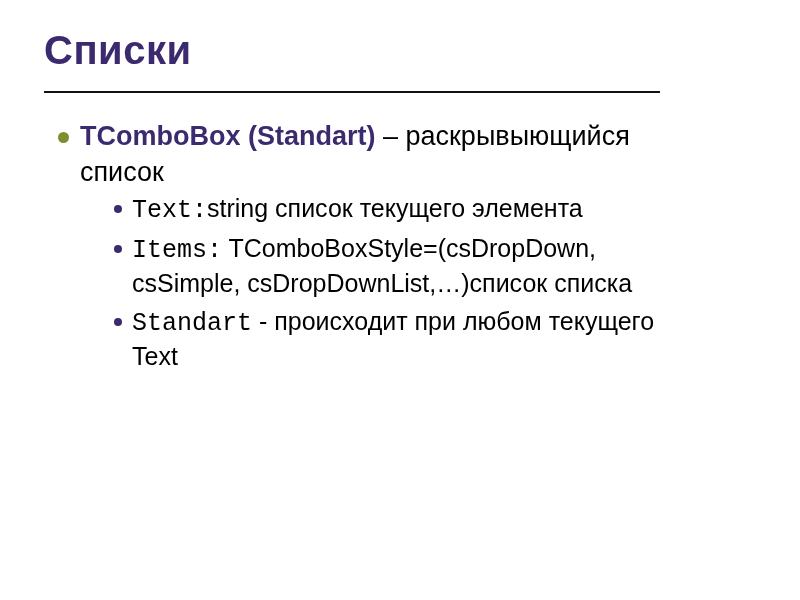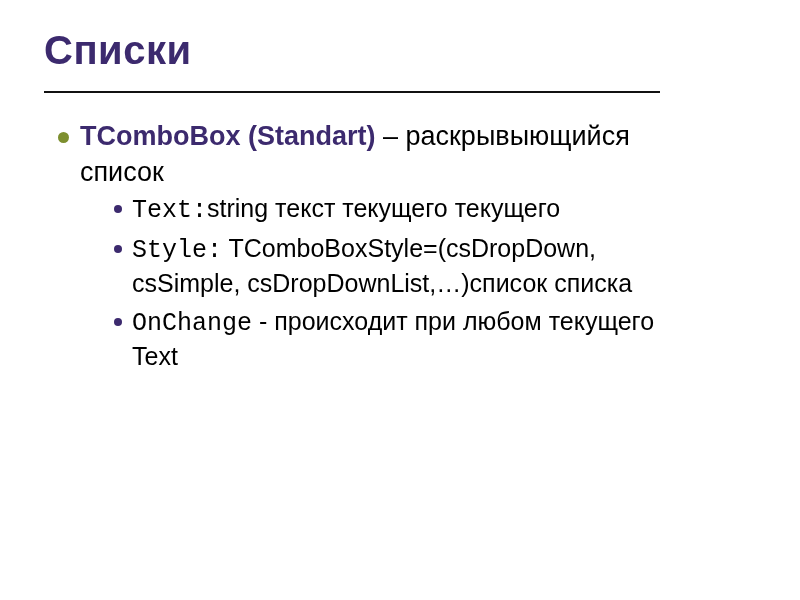--- a/index.html
+++ b/index.html
@@ -96,24 +96,24 @@
   <h1 class="title">Списки</h1>
   <hr class="divider">
 
   <ul class="level1">
     <li>
       <span class="line">
         <span class="accent">TComboBox (Standart)</span><span> – </span><span>раскрывыющийся список</span>
       </span>
       <ul class="level2">
         <li>
-          <span class="prop">Text:</span><span class="code">string</span><span> текст текущего текущего</span>
+          <span class="prop">Text:</span><span class="code">string</span><span> список текущего элемента</span>
         </li>
         <li>
-          <span class="prop">Style:</span><span class="code"> TComboBoxStyle=(csDropDown, csSimple, csDropDownList,…)</span><span>список списка</span>
+          <span class="prop">Items:</span><span class="code"> TComboBoxStyle=(csDropDown, csSimple, csDropDownList,…)</span><span>список списка</span>
         </li>
         <li>
-          <span class="prop">OnChange</span><span class="code"></span><span> - происходит при любом текущего Text</span>
+          <span class="prop">Standart</span><span class="code"></span><span> - происходит при любом текущего Text</span>
         </li>
       </ul>
     </li>
   </ul>
 </div>
 
 </body></html>

